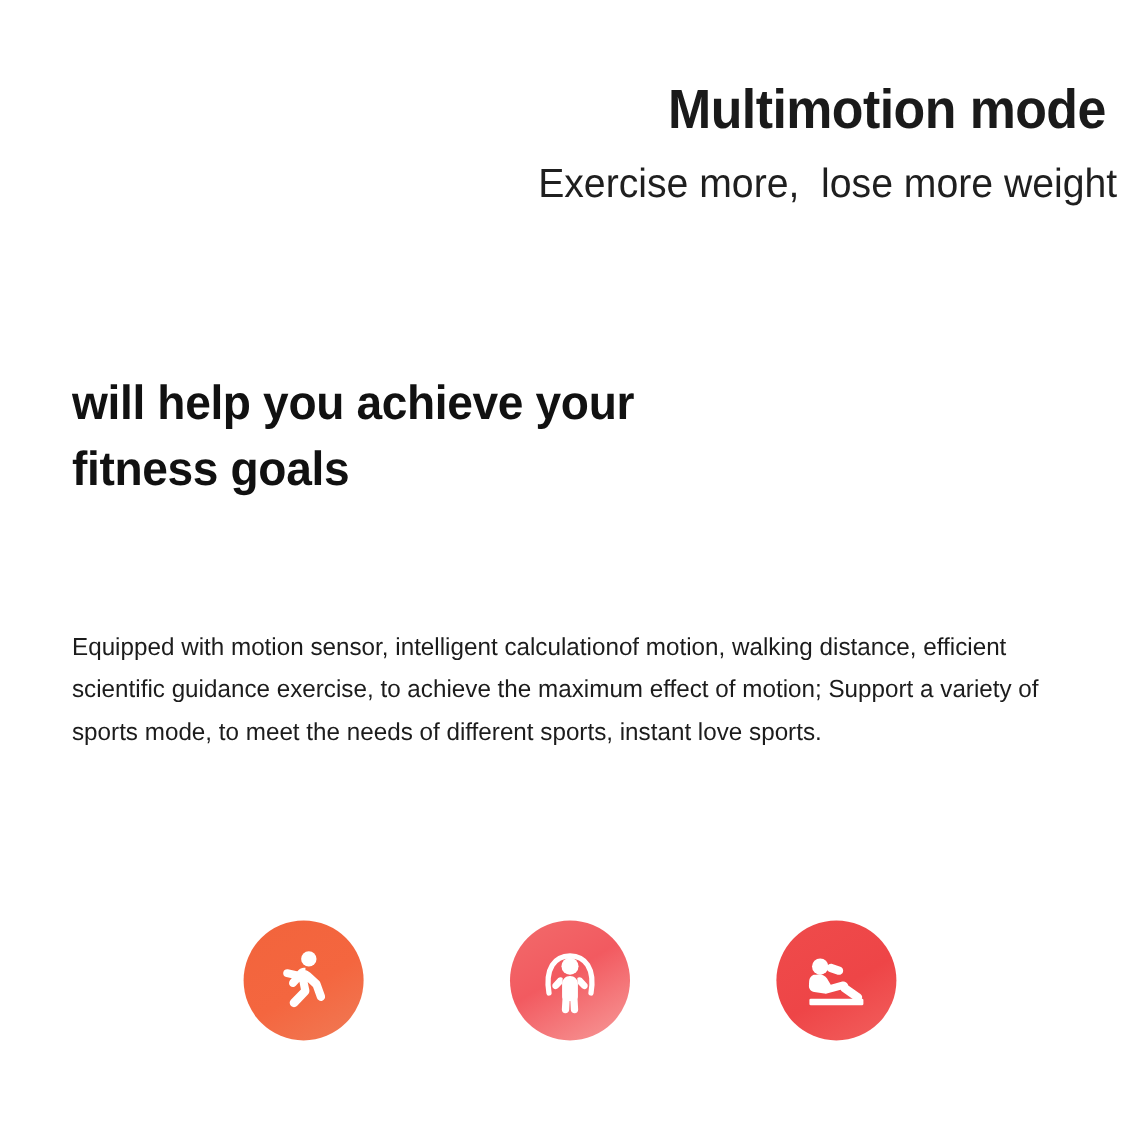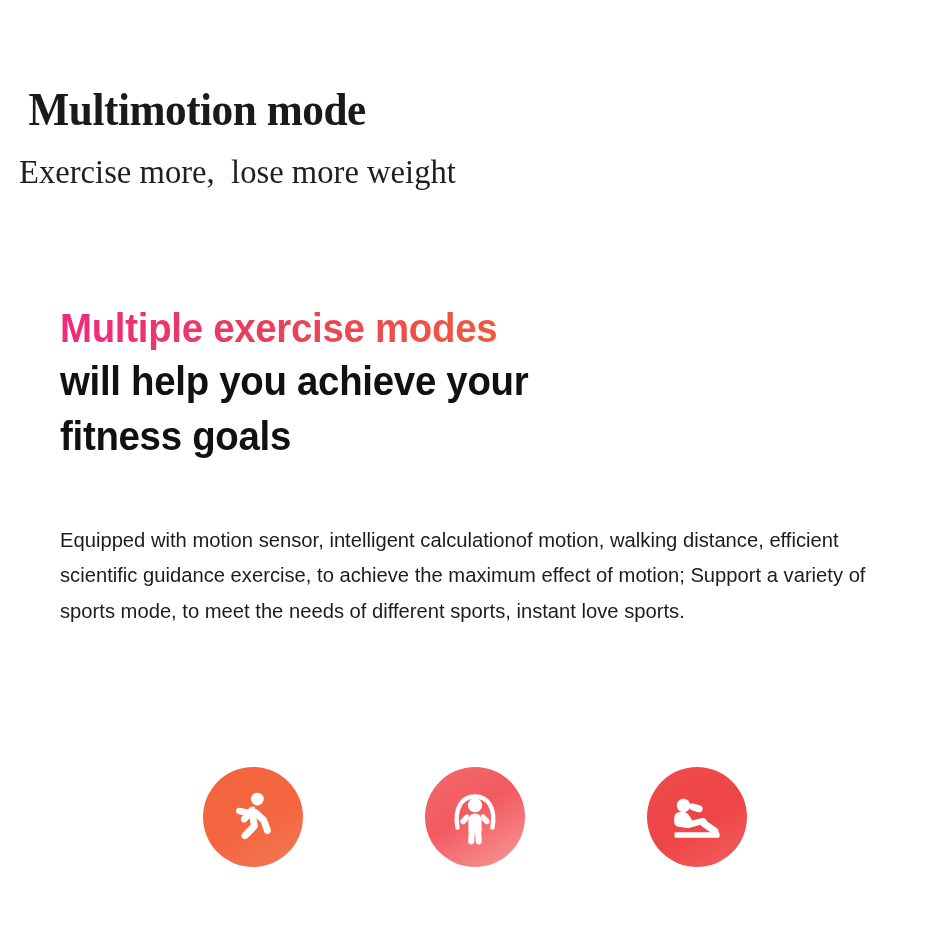--- a/index.html
+++ b/index.html
@@ -17,23 +17,22 @@
 
   .page {
     width: 950px;
     height: 950px;
     position: relative;
     box-sizing: border-box;
   }
 
   
   .header {
-    text-align: left;
-    padding-top: 87px;
-    font-family: Liberation Serif, serif;
+    text-align: right;
+    padding-top: 68px;
   }
   .header-title {
     font-size: 46px;
     font-weight: bold;
     color: #1a1a1a;
     letter-spacing: -0.5px;
     line-height: 1.0;
     margin: 0;
     transform: scaleX(0.94);
   }
@@ -134,23 +133,20 @@
 <body>
 
 <div class="page">
 
   <div class="header">
     <h1 class="header-title">Multimotion mode</h1>
     <p class="header-subtitle">Exercise more,  lose more weight</p>
   </div>
 
   <div class="body-block">
-    <div>
-      <span class="gradient-heading">Multiple exercise modes</span>
-    </div>
     <div class="black-heading">will help you achieve your</div>
     <div class="black-heading">fitness goals</div>
   </div>
 
   <p class="paragraph">Equipped with motion sensor, intelligent calculationof motion, walking distance, efficient scientific guidance exercise, to achieve the maximum effect of motion; Support a variety of sports mode, to meet the needs of different sports, instant love sports.</p>
 
   <div class="icon-row">
 
     <div class="icon-circle circle-run">
       <svg width="62" height="62" viewBox="0 0 64 64" aria-hidden="true">

